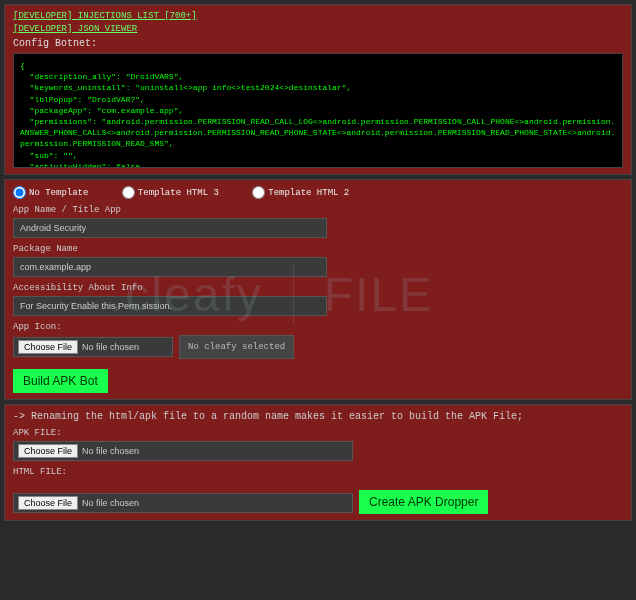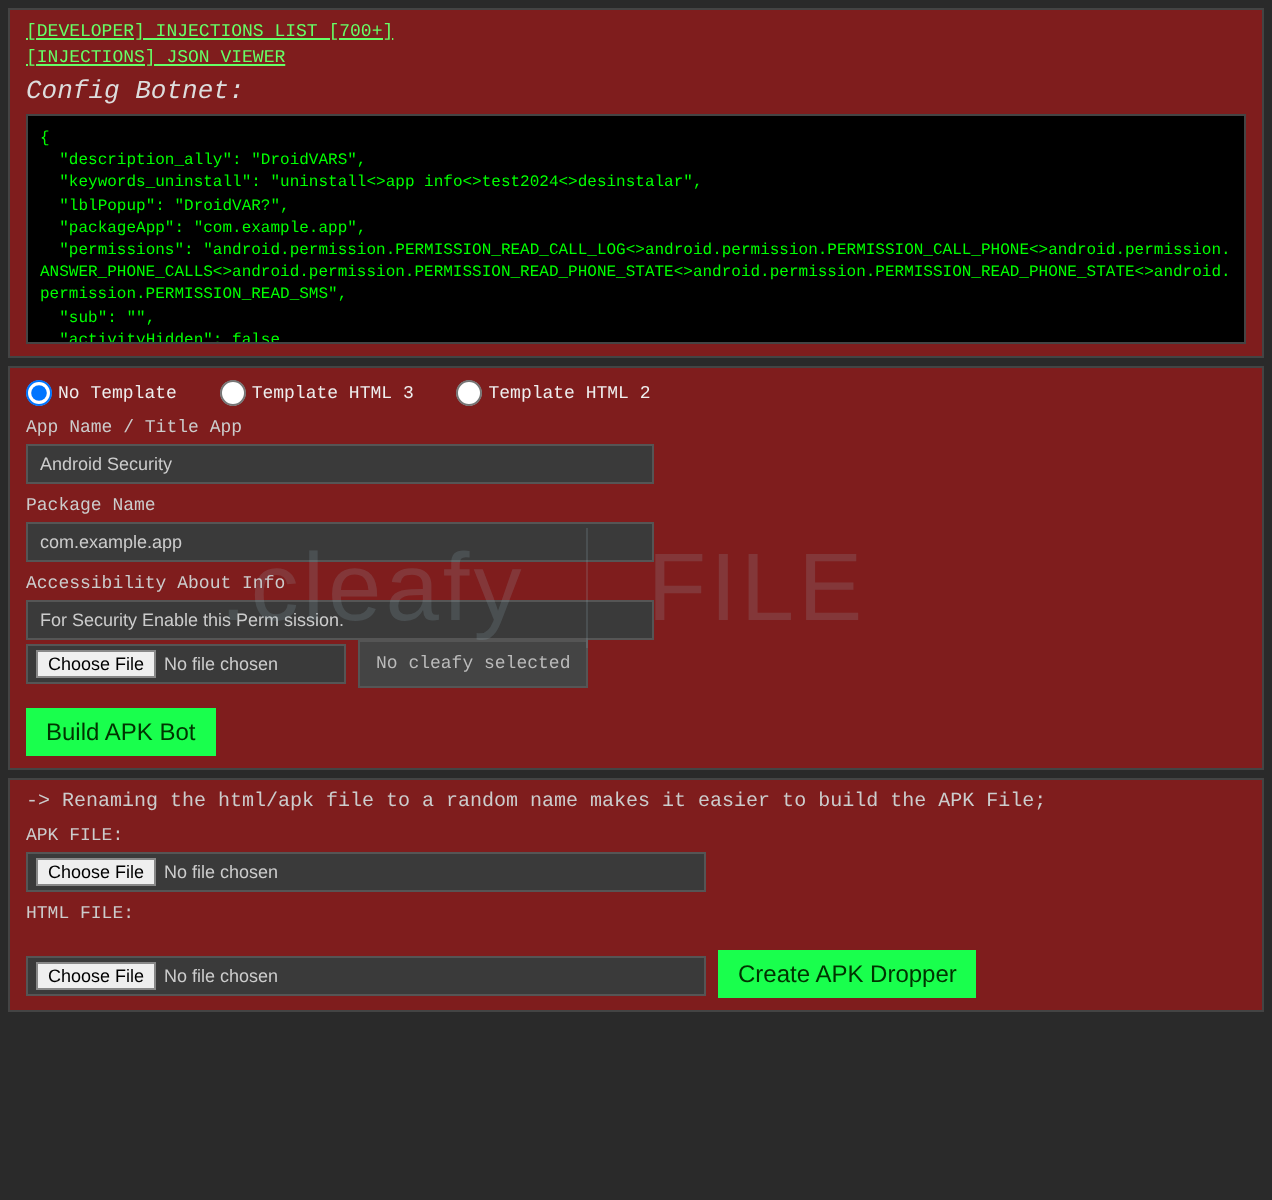--- a/index.html
+++ b/index.html
@@ -22,44 +22,43 @@
     color: #6f6;
     text-decoration: underline;
     font-size: 9px;
     font-family: "Courier New", monospace;
     display: block;
     margin-bottom: 3px;
     cursor: pointer;
   }
   .config-label {
     color: #ddd;
-    font-size: 13px;
+    font-size: 10px;
     margin-bottom: 4px;
     display: block;
-    font-style: italic;
   }
   .code-block {
     background: #000;
     border: 1px solid #444;
     color: #0f0;
     font-family: "Courier New", monospace;
     font-size: 8px;
     padding: 6px;
     white-space: pre-wrap;
     word-break: break-all;
     line-height: 1.4;
     height: 115px;
     overflow: hidden;
   }
   .radio-row {
     font-size: 9px;
     color: #eee;
     margin-bottom: 6px;
   }
-  .radio-row label { margin-right: 16px; font-family: "Courier New", monospace; }
+  .radio-row label { margin-right: 28px; font-family: "Courier New", monospace; }
   .radio-row input { margin-right: 3px; vertical-align: middle; }
   .field-label {
     font-size: 9px;
     color: #ccc;
     display: block;
     margin-top: 6px;
     margin-bottom: 3px;
   }
   .text-input {
     background: #3a3a3a;
@@ -149,21 +148,21 @@
     width: 1px;
     height: 60px;
     background: rgba(150,180,190,0.18);
   }
 </style>
 </head>
 <body>
 
 <div class="panel">
   <a class="dev-link">[DEVELOPER] INJECTIONS LIST [700+]</a>
-  <a class="dev-link">[INJECTIONS] JSON VIEWER</a>
+  <a class="dev-link">[DEVELOPER] JSON VIEWER</a>
   <span class="config-label" style="margin-top:4px;">Config Botnet:</span>
   <div class="code-block">{
   "description_ally": "DroidVARS",
   "keywords_uninstall": "uninstall&lt;&gt;app info&lt;&gt;test2024&lt;&gt;desinstalar",
   "lblPopup": "DroidVAR?",
   "packageApp": "com.example.app",
   "permissions": "android.permission.PERMISSION_READ_CALL_LOG&lt;&gt;android.permission.PERMISSION_CALL_PHONE&lt;&gt;android.permission.ANSWER_PHONE_CALLS&lt;&gt;android.permission.PERMISSION_READ_PHONE_STATE&lt;&gt;android.permission.PERMISSION_READ_PHONE_STATE&lt;&gt;android.permission.PERMISSION_READ_SMS",
   "sub": "",
   "activityHidden": false
 }</div>
@@ -178,20 +177,21 @@
 
   <span class="field-label">App Name / Title App</span>
   <input class="text-input" value="Android Security" style="">
 
   <span class="field-label">Package Name</span>
   <input class="text-input" value="com.example.app" style="">
 
   <span class="field-label">Accessibility About Info</span>
   <input class="text-input" value="For Security Enable this Perm sission." style="">
 
+  <span class="field-label">App Icon:</span>
   <div class="file-row">
     <div class="file-wrap">
       <button class="choose-btn">Choose File</button>
       <span class="file-status">No file chosen</span>
     </div>
     <div class="img-preview">No cleafy selected</div>
   </div>
 
   <button class="btn-green">Build APK Bot</button>
 </div>

